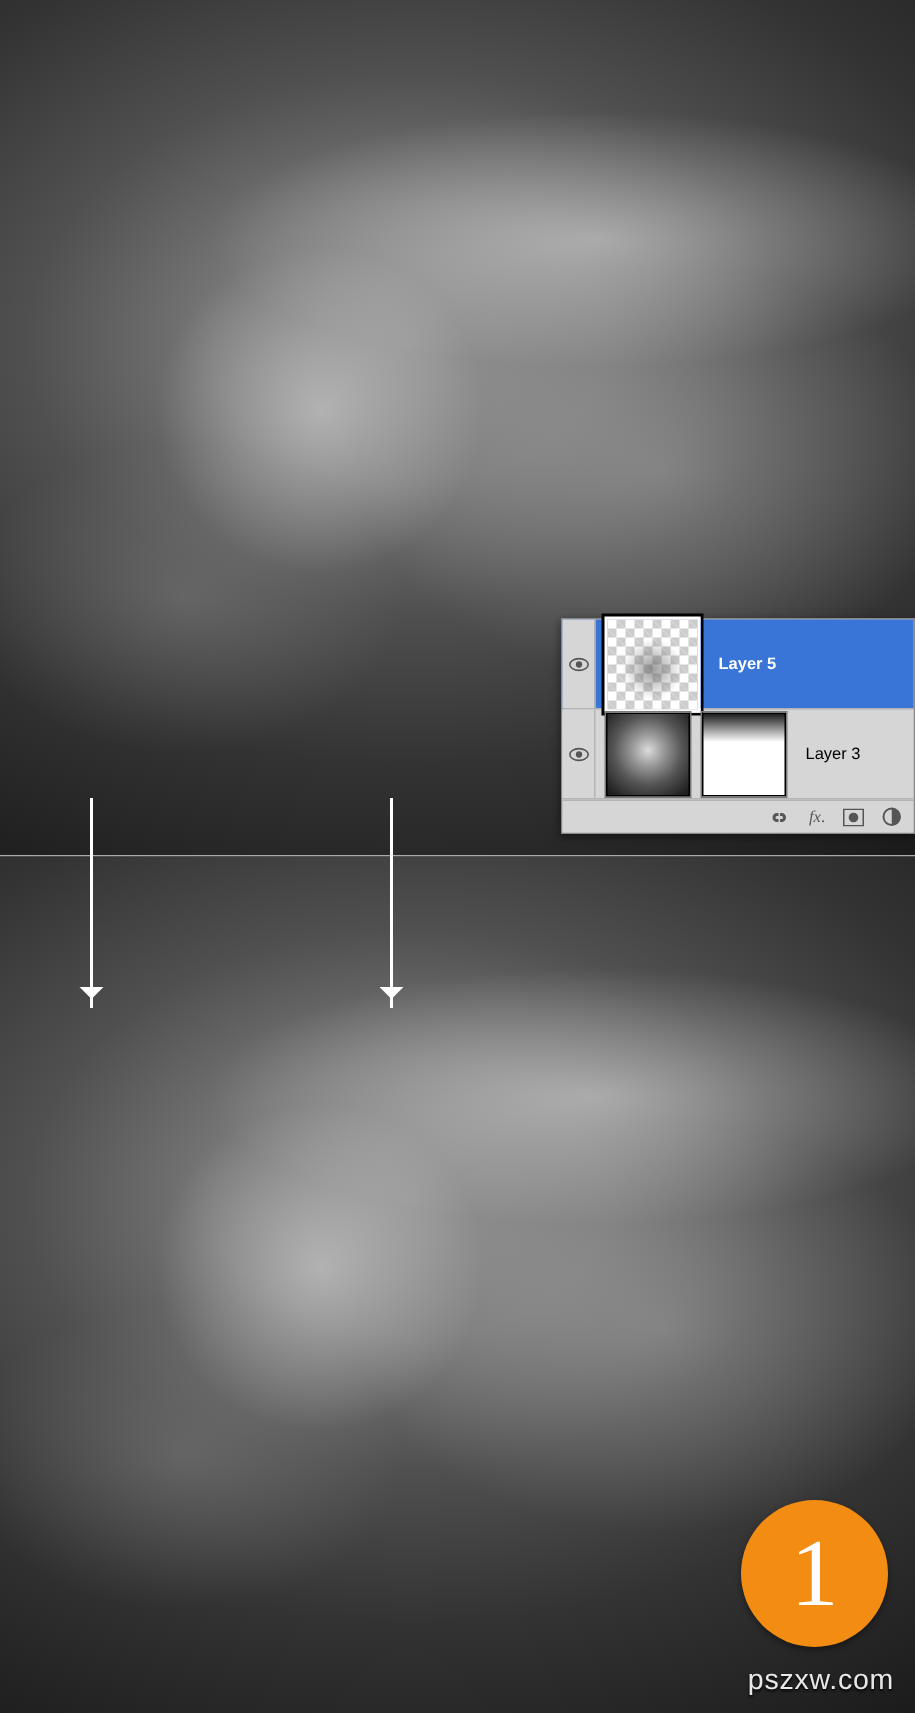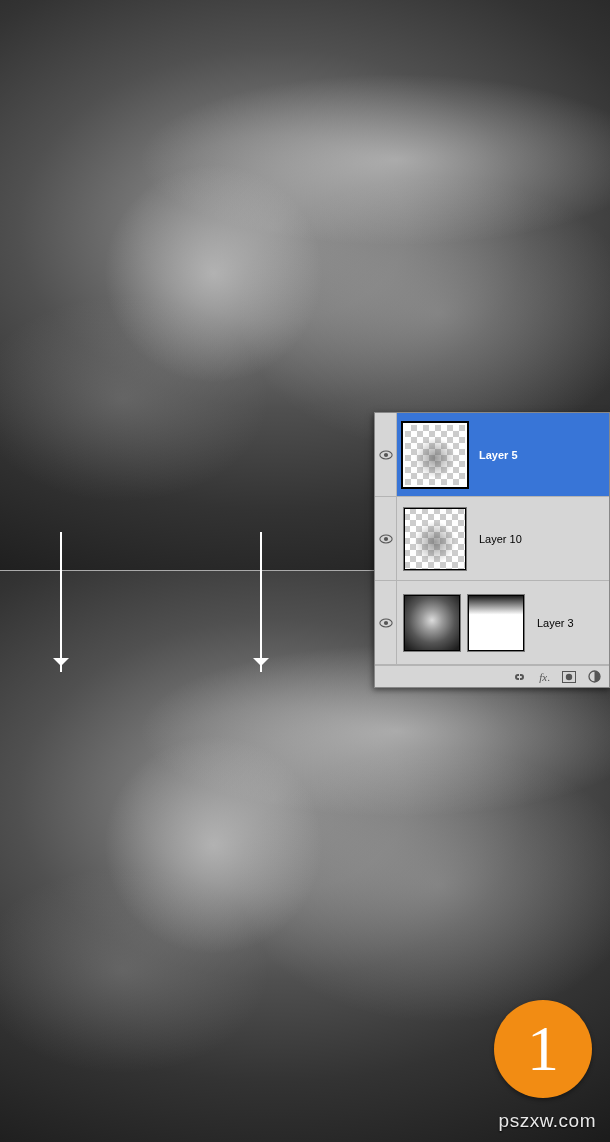--- a/index.html
+++ b/index.html
@@ -18,21 +18,21 @@
   }
 
   
   .arrow { position: absolute; width: 2px; height: 140px; background: #fff; }
   .arrow::after { content:""; position:absolute; bottom:-2px; left:50%; width:0; height:0; border:8px solid transparent; border-top-color:#fff; transform: translateX(-50%); }
   .arrow-1 { left: 60px; top: 532px; }
   .arrow-2 { left: 260px; top: 532px; }
 
   
   .layers-panel { position: absolute; left: 374px; top: 412px; width: 236px; background: #d6d6d6; border: 1px solid #888; box-shadow: -1px 2px 6px rgba(0,0,0,0.5); }
-  .layer-row { display: flex; align-items: center; height: 84px; border-bottom: 1px solid #b4b4b4; background: #d6d6d6; cursor: pointer; }
+  .layer-row { display: flex; align-items: center; height: 60px; border-bottom: 1px solid #b4b4b4; background: #d6d6d6; cursor: pointer; }
   .layer-row.selected { background: #3875d7; color: #fff; }
   .layer-row.selected .layer-name { font-weight: bold; }
   .vis-col { width: 22px; height: 100%; display:flex; align-items:center; justify-content:center; border-right: 1px solid #b4b4b4; background: #d6d6d6; }
   .layer-row.selected .vis-col { background: #d6d6d6; }
   .eye { width: 14px; height: 14px; }
   .thumb-wrap { padding: 6px; display:flex; align-items:center; gap:6px; }
   .thumb { width: 64px; height: 64px; border: 1px solid #7a7a7a; box-shadow: inset 0 0 0 1px #000; background:#fff; position:relative; }
   .thumb.checker { background:
       linear-gradient(45deg,#ccc 25%,transparent 25%,transparent 75%,#ccc 75%),
       linear-gradient(45deg,#ccc 25%,#fff 25%,#fff 75%,#ccc 75%);
@@ -75,32 +75,20 @@
           <ellipse cx="8" cy="8" rx="7" ry="4.5" fill="none" stroke="#555" stroke-width="1.2"></ellipse>
           <circle cx="8" cy="8" r="2.4" fill="#555"></circle>
         </svg>
     </div>
     <div class="thumb-wrap">
       <div class="thumb checker selected-border"></div>
     </div>
     <div class="layer-name">Layer 5</div>
   </div>
 
-  <div class="layer-row">
-    <div class="vis-col">
-      <svg class="eye" viewBox="0 0 16 16">
-          <ellipse cx="8" cy="8" rx="7" ry="4.5" fill="none" stroke="#555" stroke-width="1.2"></ellipse>
-          <circle cx="8" cy="8" r="2.4" fill="#555"></circle>
-        </svg>
-    </div>
-    <div class="thumb-wrap">
-      <div class="thumb checker"></div>
-    </div>
-    <div class="layer-name">Layer 10</div>
-  </div>
 
   <div class="layer-row">
     <div class="vis-col">
       <svg class="eye" viewBox="0 0 16 16">
           <ellipse cx="8" cy="8" rx="7" ry="4.5" fill="none" stroke="#555" stroke-width="1.2"></ellipse>
           <circle cx="8" cy="8" r="2.4" fill="#555"></circle>
         </svg>
     </div>
     <div class="thumb-wrap">
       <div class="thumb photo-thumb sm"></div>

